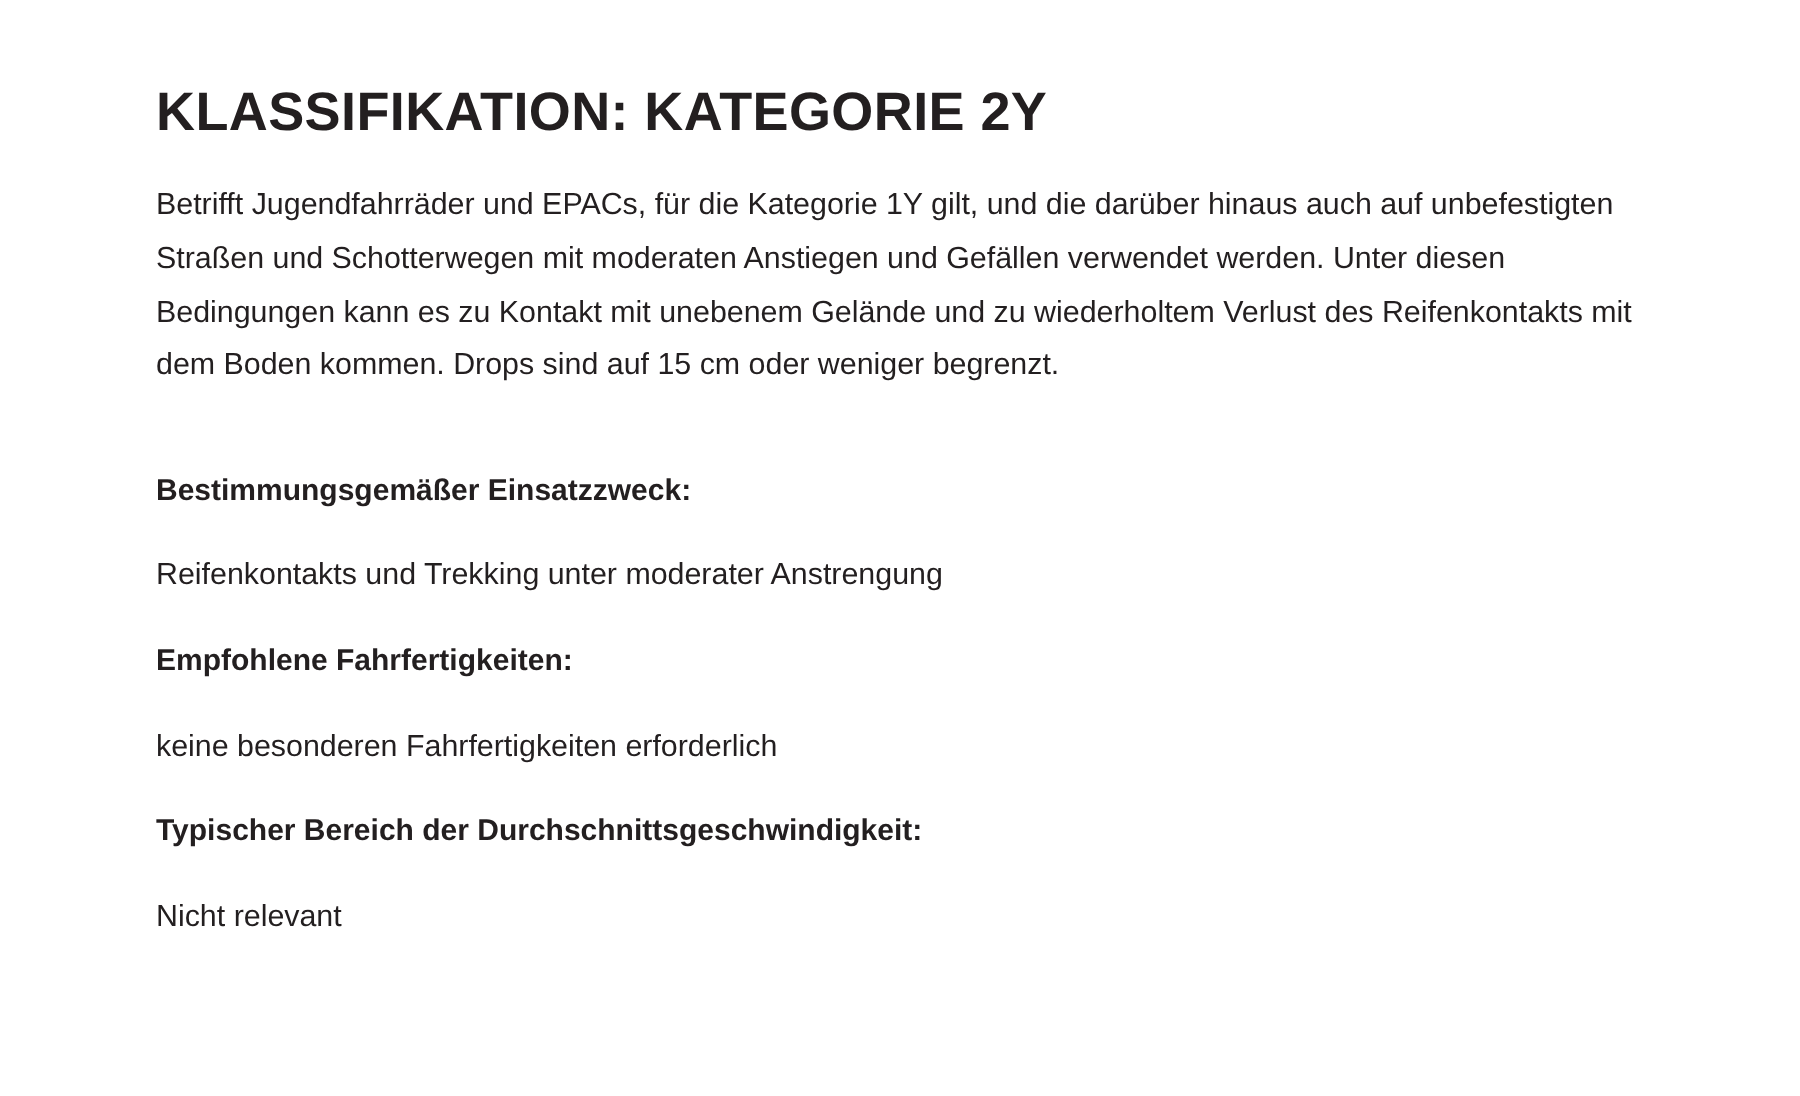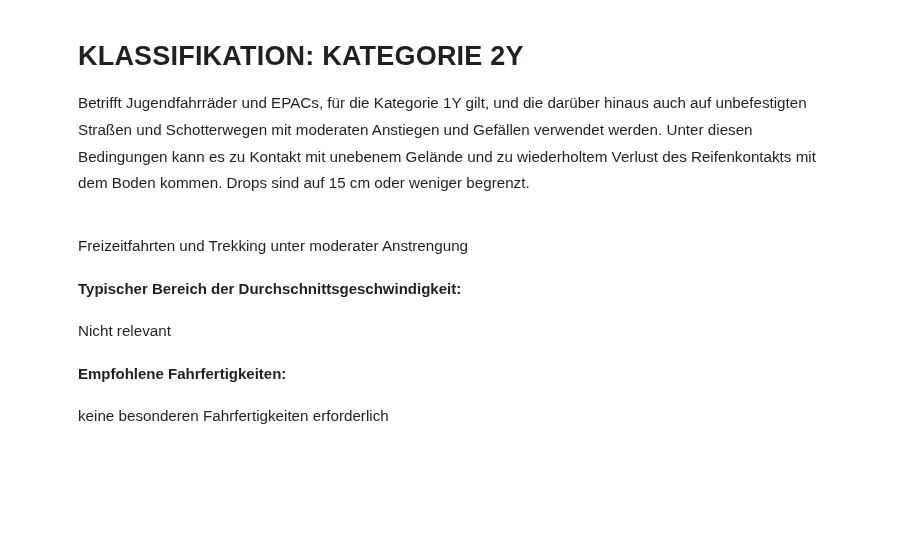--- a/index.html
+++ b/index.html
@@ -57,25 +57,26 @@
 </style>
 </head>
 <body>
 
 <div class="page">
   <h1 class="doc-title">KLASSIFIKATION: KATEGORIE 2Y</h1>
 
   <p class="body-paragraph">Betrifft Jugendfahrräder und EPACs, für die Kategorie 1Y gilt, und die darüber hinaus auch auf unbefestigten Straßen und Schotterwegen mit moderaten Anstiegen und Gefällen verwendet werden. Unter diesen Bedingungen kann es zu Kontakt mit unebenem Gelände und zu wiederholtem Verlust des Reifenkontakts mit dem Boden kommen. Drops sind auf 15 cm oder weniger begrenzt.</p>
 
   <div class="field-block">
-    <p class="field-value">Freizeitfahrten und Trekking unter moderater Anstrengung</p>
+    <p class="field-label">Bestimmungsgemäßer Einsatzzweck:</p>
+    <p class="field-value">Reifenkontakts und Trekking unter moderater Anstrengung</p>
+  </div>
+
+  <div class="field-block">
+    <p class="field-label">Empfohlene Fahrfertigkeiten:</p>
+    <p class="field-value">keine besonderen Fahrfertigkeiten erforderlich</p>
   </div>
 
   <div class="field-block">
     <p class="field-label">Typischer Bereich der Durchschnittsgeschwindigkeit:</p>
     <p class="field-value">Nicht relevant</p>
   </div>
-
-  <div class="field-block">
-    <p class="field-label">Empfohlene Fahrfertigkeiten:</p>
-    <p class="field-value">keine besonderen Fahrfertigkeiten erforderlich</p>
-  </div>
 </div>
 
 </body></html>

